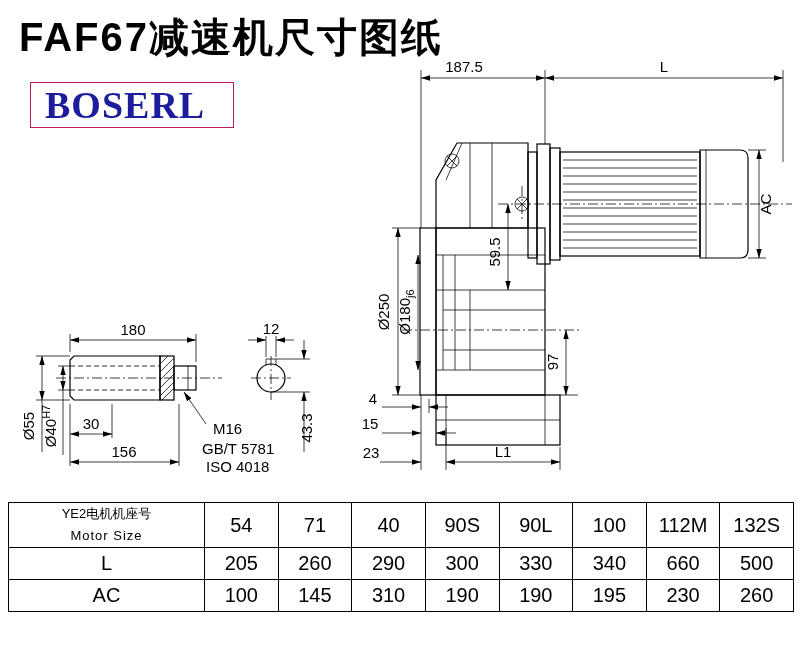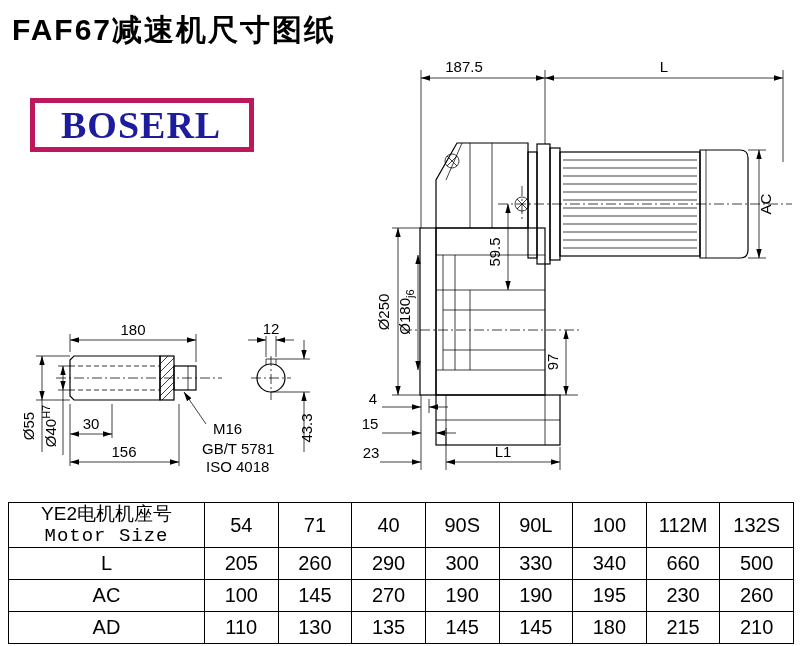--- a/index.html
+++ b/index.html
@@ -1,40 +1,40 @@
 <!DOCTYPE html>
 <html><head>
 <meta charset="utf-8">
 <style>
   html,body{margin:0;padding:0;background:#fff;}
   #page{position:relative;width:800px;height:646px;background:#fff;font-family:"Liberation Sans",sans-serif;overflow:hidden;}
 
-  #title{position:absolute;left:12px;top:10px;font-size:30px;font-weight:bold;letter-spacing:2px;color:#000;white-space:nowrap;}
-
-  #logo{position:absolute;left:30px;top:82px;width:188px;height:44px;border:5px solid #be185d;
-        display:flex;align-items:center;padding-left:26px;background:#fff;margin-top:16px;}
+  #title{position:absolute;left:19px;top:10px;font-size:40px;font-weight:bold;letter-spacing:2px;color:#000;white-space:nowrap;}
+
+  #logo{position:absolute;left:30px;top:82px;width:188px;height:44px;border:1px solid #be185d;
+        display:flex;align-items:center;padding-left:14px;background:#fff;}
   #logo span{font-family:"Liberation Serif",serif;font-weight:bold;font-size:38px;color:#1c1c9c;letter-spacing:1px;}
 
   
   #draw{position:absolute;left:0;top:0;}
   .ln{stroke:#000;stroke-width:1.2;fill:none;}
   .tn{stroke:#000;stroke-width:.75;fill:none;}
   .dm{stroke:#000;stroke-width:.75;fill:none;}
   .cl{stroke:#000;stroke-width:.75;fill:none;stroke-dasharray:10 3 2 3;}
   .hid{stroke:#000;stroke-width:.8;fill:none;stroke-dasharray:5 3;}
   text.d{fill:#000;stroke:none;font:15px "Liberation Sans",sans-serif;}
 
   
   #tblwrap{position:absolute;left:8px;top:502px;width:786px;}
   table{border-collapse:collapse;table-layout:fixed;width:786px;background:#fff;}
   td{border:1px solid #000;text-align:center;vertical-align:middle;font-size:20px;color:#000;padding:0;}
   tr.head td{height:44px;}
   tr.row td{height:31px;}
-  td.hd div{line-height:22px;font-size:19px;}
-  td.hd .en{font-family:Liberation Mono, monospace;letter-spacing:1px;}
+  td.hd div{line-height:22px;font-size:13px;}
+  td.hd .en{font-family:Liberation Sans, sans-serif;letter-spacing:1px;}
 </style>
 </head>
 <body>
 
 <div id="page">
 
   <div id="title">FAF67减速机尺寸图纸</div>
 
   <div id="logo">
     <span>BOSERL</span>
@@ -256,35 +256,24 @@
         <td>300</td>
         <td>330</td>
         <td>340</td>
         <td>660</td>
         <td>500</td>
       </tr>
       <tr class="row">
         <td>AC</td>
         <td>100</td>
         <td>145</td>
-        <td>270</td>
+        <td>310</td>
         <td>190</td>
         <td>190</td>
         <td>195</td>
         <td>230</td>
         <td>260</td>
       </tr>
-      <tr class="row">
-        <td>AD</td>
-        <td>110</td>
-        <td>130</td>
-        <td>135</td>
-        <td>145</td>
-        <td>145</td>
-        <td>180</td>
-        <td>215</td>
-        <td>210</td>
-      </tr>
     </tbody>
       </table>
   </div>
 
 </div>
 
 </body></html>

